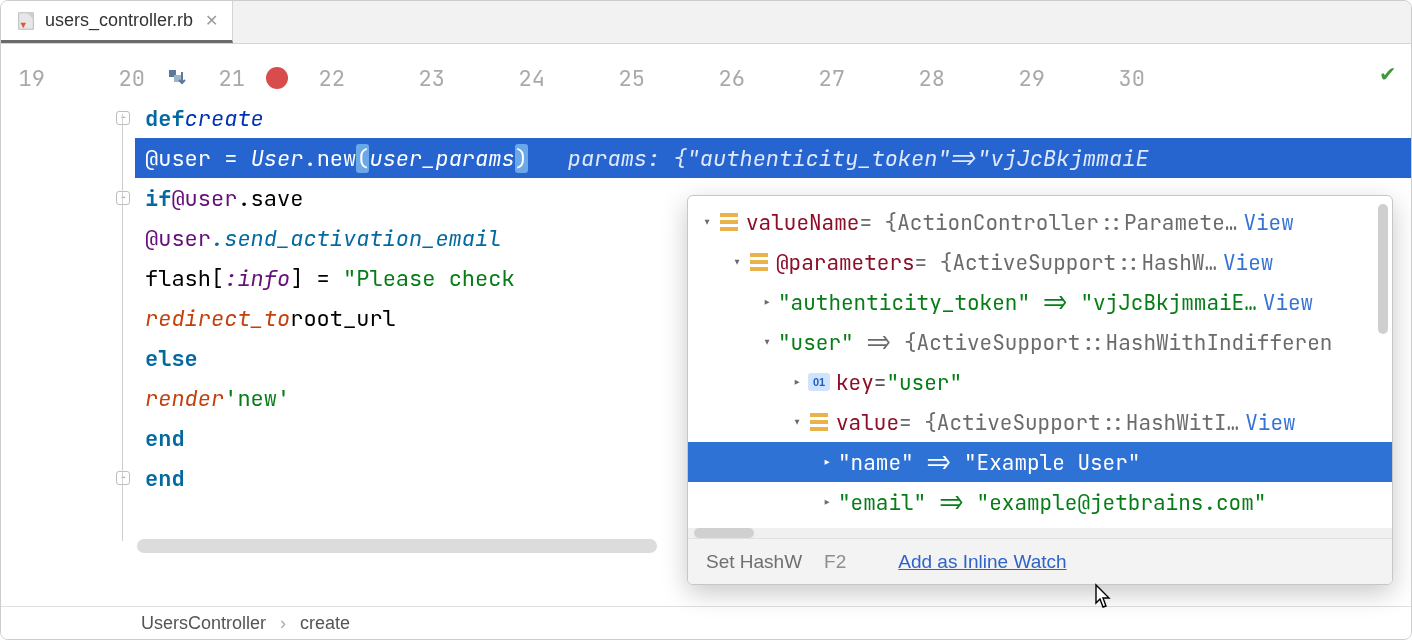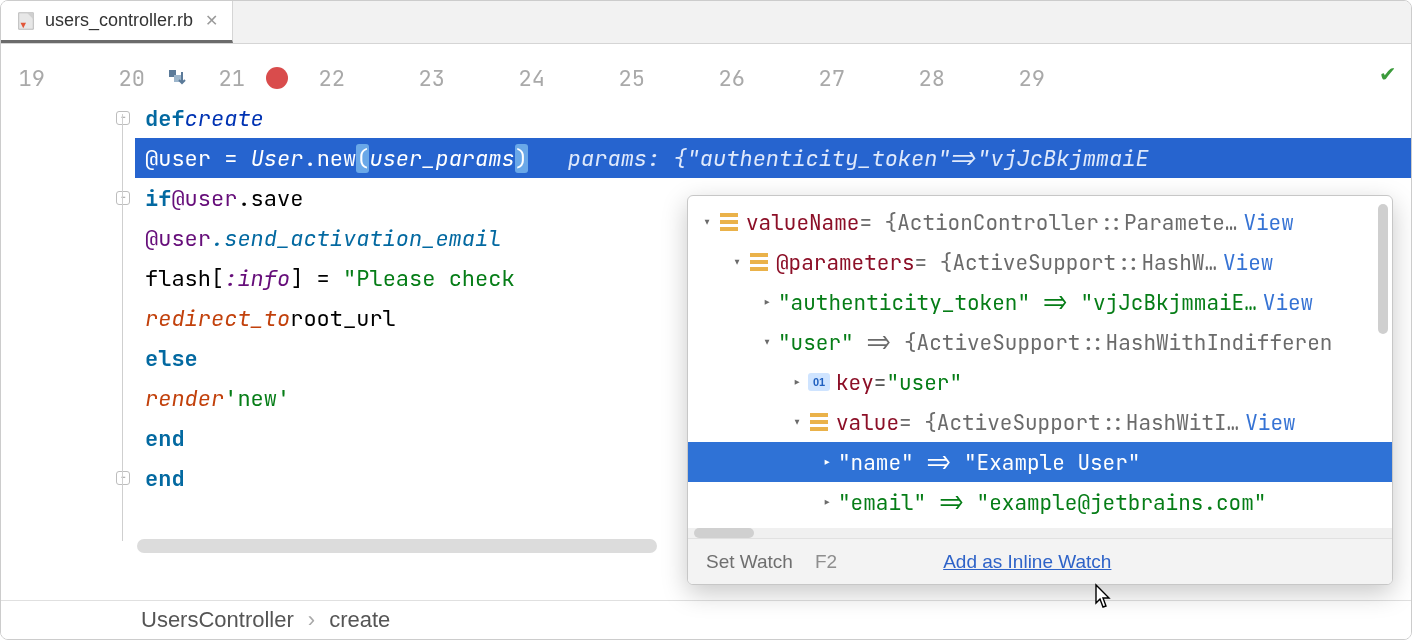--- a/index.html
+++ b/index.html
@@ -126,26 +126,26 @@
   .code-row.exec .paren-hl { background:#6aa8e8; }
   .inline-hint {
     color:#dfe9fb; font-style:italic; padding-left:40px;
   }
 
   
   .gutter .line-row.bp-row { background:#fff; }
 
   
   .breadcrumb {
-    position:absolute; left:0; right:0; bottom:0; height:39px;
+    position:absolute; left:0; right:0; bottom:0; height:33px;
     border-top:1px solid #e0e0e0; background:#fff;
     display:flex; align-items:center; gap:14px;
     padding-left:140px;
     font-family:-apple-system, "Segoe UI", Arial, sans-serif;
-    font-size:22px; color:#555;
+    font-size:18px; color:#555;
   }
   .breadcrumb .chev { color:#a9a9a9; }
 
   
   .h-scroll {
     position:absolute; left:136px; width:520px; height:14px; bottom:48px;
     background:#dcdcdc; border-radius:7px;
   }
 
   
@@ -218,21 +218,21 @@
 
   .popup-footer {
     height:46px; background:#f3f3f3; border-top:1px solid #e1e1e1;
     display:flex; align-items:center; gap:22px;
     padding:0 18px;
     font-family:-apple-system,"Segoe UI",Arial,sans-serif;
     font-size:19px;
   }
   .popup-footer .setval { color:#6f6f6f; }
   .popup-footer .shortcut { color:#8e8e8e; }
-  .popup-footer .add-watch { color:#2e63c8; text-decoration:underline; margin-left:84px; }
+  .popup-footer .add-watch { color:#2e63c8; text-decoration:underline; margin-left:30px; }
 
   .cursor-icon {
     position:absolute; left:1090px; top:582px; font-size:22px; color:#000;
     pointer-events:none;
   }
 </style>
 </head>
 <body>
 
 <div class="tabbar">
@@ -300,20 +300,24 @@
         <span class="gutter-slot"></span>
       </div>
     <div class="line-row">
         <span class="lineno">28</span>
         <span class="gutter-slot"></span>
       </div>
     <div class="line-row">
         <span class="lineno">29</span>
         <span class="gutter-slot"></span>
       </div>
+    <div class="line-row">
+        <span class="lineno">30</span>
+        <span class="gutter-slot"></span>
+      </div>
   </div>
 
   <div class="fold-rail">
     <div class="vline"></div>
     <div class="fold-cell"></div>
     <div class="fold-cell">
         <div class="fold-toggle">−</div>
       </div>
     <div class="fold-cell"></div>
     <div class="fold-cell">
@@ -450,21 +454,21 @@
       <span class="arrow">▸</span>
       <span class="strv">"email" =&gt; "example@jetbrains.com"</span>
     </div>
   </div>
 
   <div class="popup-scroll-h">
       <div class="thumb"></div>
     </div>
 
   <div class="popup-footer">
-    <span class="setval">Set Watch</span>
+    <span class="setval">Set HashW</span>
     <span class="shortcut">F2</span>
     <span class="add-watch">Add as Inline Watch</span>
   </div>
 </div>
 
 <span class="cursor-icon">
   <svg width="24" height="28" viewBox="0 0 24 28">
     <path d="M5 2 L5 20 L9 16 L12 24 L15 23 L12 15 L18 15 Z" fill="#fff" stroke="#000" stroke-width="1.4"></path>
   </svg>
 </span>

